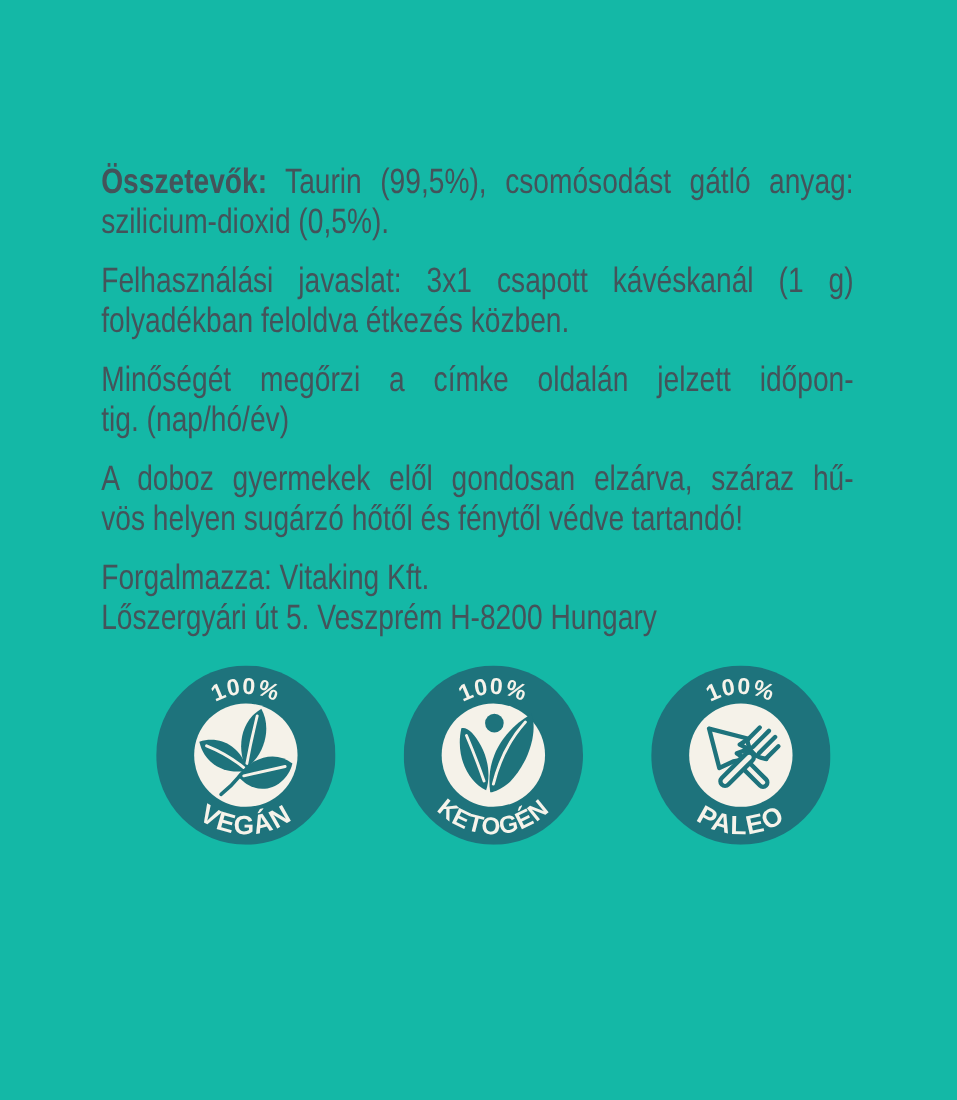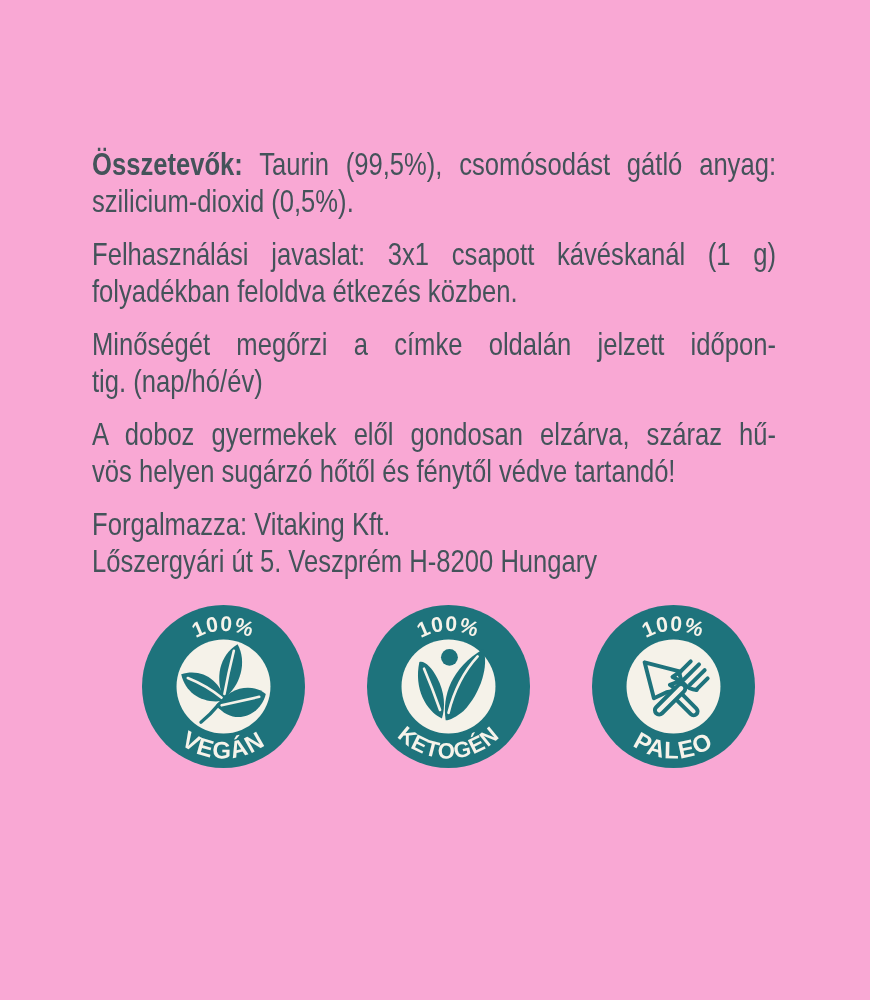--- a/index.html
+++ b/index.html
@@ -4,21 +4,21 @@
 <style>
   html, body {
     margin: 0;
     padding: 0;
     background: #ffffff;
   }
   .page {
     position: relative;
     width: 870px;
     height: 1000px;
-    background: #f9a8d4;
+    background: #14b8a6;
     overflow: hidden;
     font-family: "Liberation Sans", sans-serif;
   }
   
   .text-block {
     position: absolute;
     left: 92px;
     top: 146px;
     width: 855px;               
     transform: scaleX(0.8);

